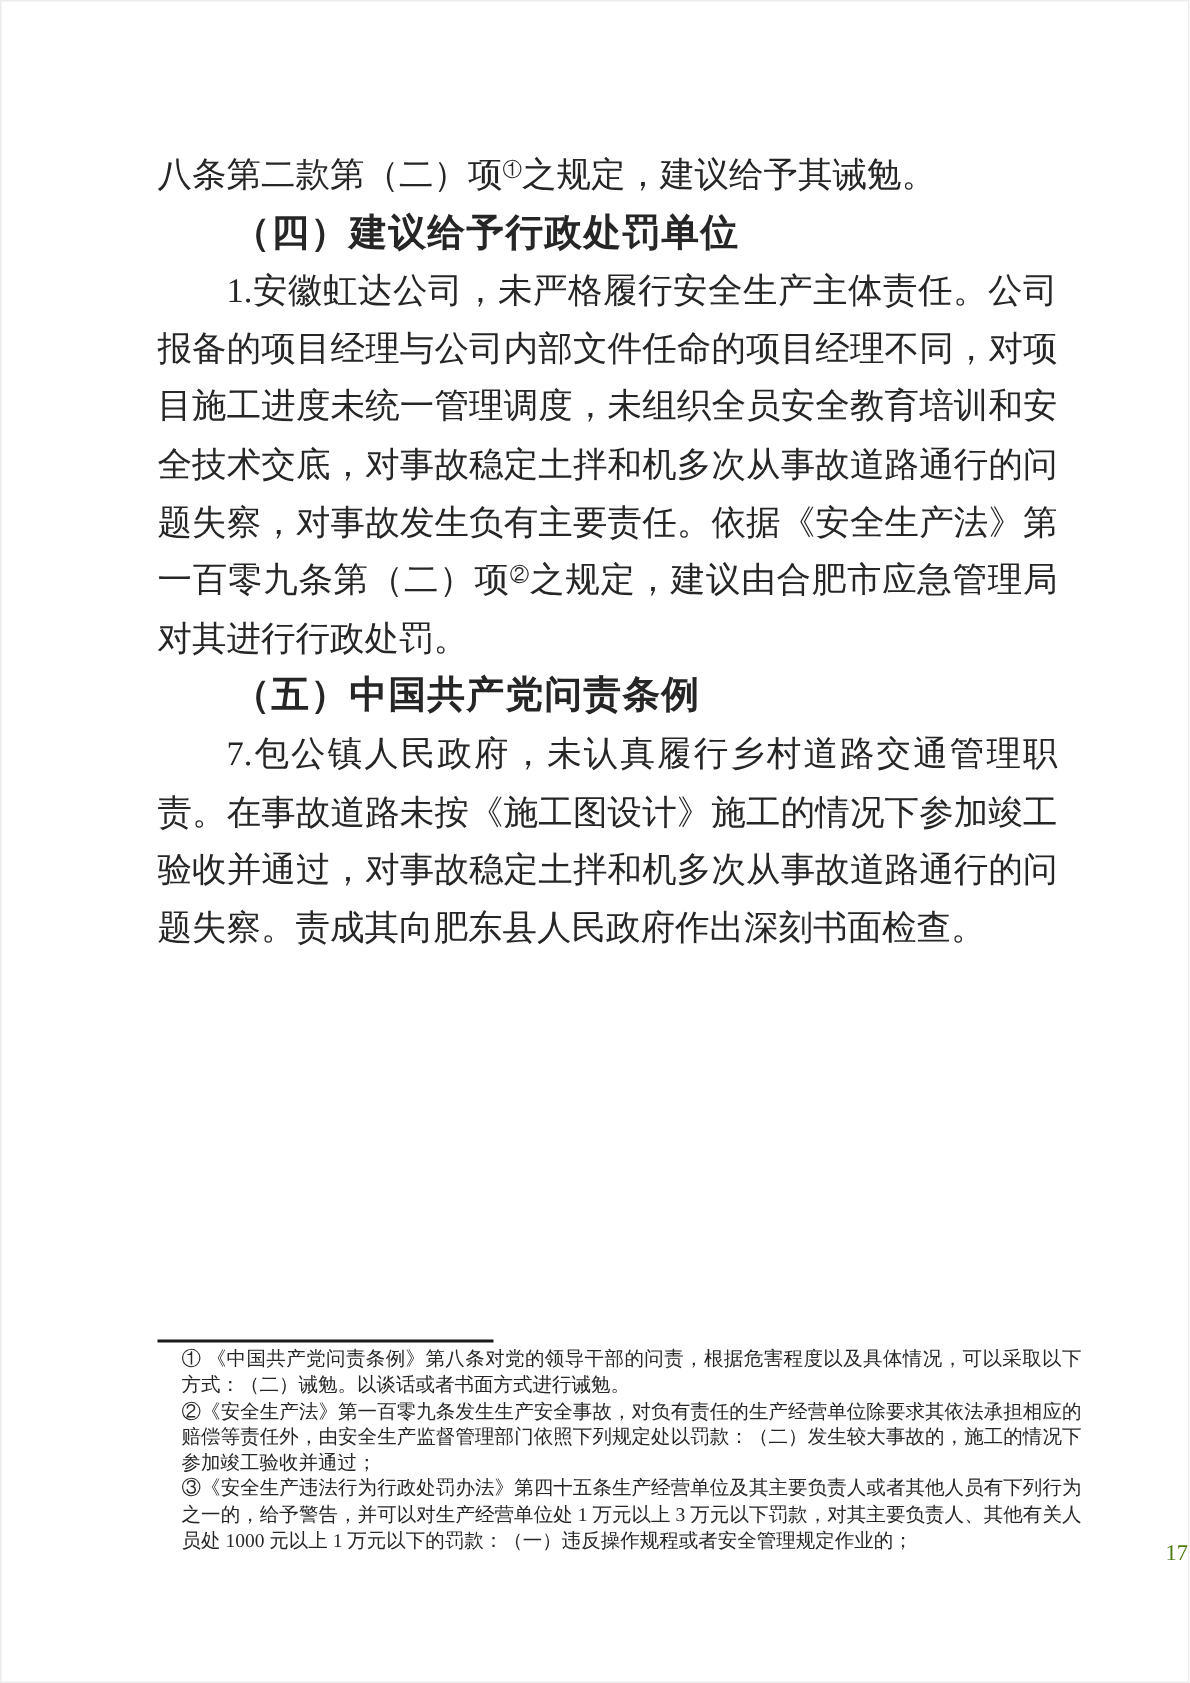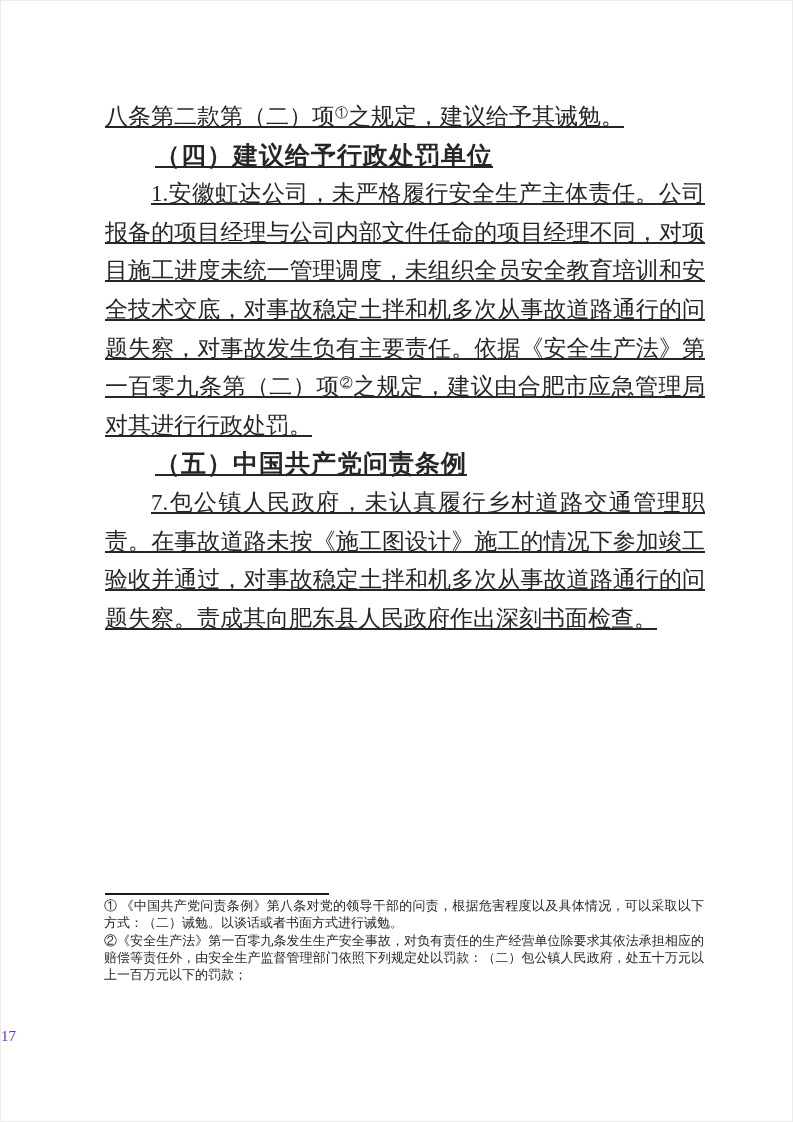--- a/index.html
+++ b/index.html
@@ -26,21 +26,20 @@
     width: 600px;
     font-size: 23px;
     line-height: 38.6px;
     text-align: justify;
     text-justify: inter-character;
     word-break: normal;
   }
   .body-text p, .body-text h3 {
     margin: 0;
     padding: 0;
-    text-decoration: underline;
   }
   .heading {
     font-size: 25px;
     font-weight: bold;
     text-indent: 2em;
     letter-spacing: 1px;
   }
   .para.indent {
     text-indent: 2em;
   }
@@ -56,44 +55,44 @@
   .footnote-separator {
     position: absolute;
     left: 104px;
     top: 892px;
     width: 224px;
     height: 2px;
     background: #1a1a1a;
   }
   .footnotes {
     position: absolute;
-    left: 103px;
+    left: 120px;
     top: 896px;
     width: 600px;
     font-size: 13px;
     line-height: 17.3px;
     text-align: justify;
     text-justify: inter-character;
   }
   .footnote {
     margin: 0;
     padding: 0;
   }
   .fn-marker {
     font-size: 13px;
   }
   
   .page-number {
     position: absolute;
     left: 0;
     top: 1027px;
     width: 100%;
-    text-align: left;
+    text-align: right;
     font-size: 15px;
-    color: #6d28d9;
+    color: #4d7c0f;
   }
 </style>
 </head>
 <body>
 
 <div class="page">
 
   <main class="body-text">
     <p class="para continuation">八条第二款第（二）项<sup>①</sup>之规定，建议给予其诫勉。</p>
 
@@ -104,18 +103,19 @@
 
     <h3 class="heading">（五）中国共产党问责条例</h3>
 
     <p class="para indent">7.包公镇人民政府，未认真履行乡村道路交通管理职责。在事故道路未按《施工图设计》施工的情况下参加竣工验收并通过，对事故稳定土拌和机多次从事故道路通行的问题失察。责成其向肥东县人民政府作出深刻书面检查。</p>
   </main>
 
   <div class="footnote-separator"></div>
 
   <section class="footnotes">
     <p class="footnote"><span class="fn-marker">①</span><span> 《中国共产党问责条例》第八条对党的领导干部的问责，根据危害程度以及具体情况，可以采取以下方式：（二）诫勉。以谈话或者书面方式进行诫勉。</span></p>
-    <p class="footnote"><span class="fn-marker">②</span><span>《安全生产法》第一百零九条发生生产安全事故，对负有责任的生产经营单位除要求其依法承担相应的赔偿等责任外，由安全生产监督管理部门依照下列规定处以罚款：（二）包公镇人民政府，处五十万元以上一百万元以下的罚款；</span></p>
+    <p class="footnote"><span class="fn-marker">②</span><span>《安全生产法》第一百零九条发生生产安全事故，对负有责任的生产经营单位除要求其依法承担相应的赔偿等责任外，由安全生产监督管理部门依照下列规定处以罚款：（二）发生较大事故的，施工的情况下参加竣工验收并通过；</span></p>
+    <p class="footnote"><span class="fn-marker">③</span><span>《安全生产违法行为行政处罚办法》第四十五条生产经营单位及其主要负责人或者其他人员有下列行为之一的，给予警告，并可以对生产经营单位处 1 万元以上 3 万元以下罚款，对其主要负责人、其他有关人员处 1000 元以上 1 万元以下的罚款：（一）违反操作规程或者安全管理规定作业的；</span></p>
   </section>
 
   <div class="page-number">17</div>
 
 </div>
 
 </body></html>

